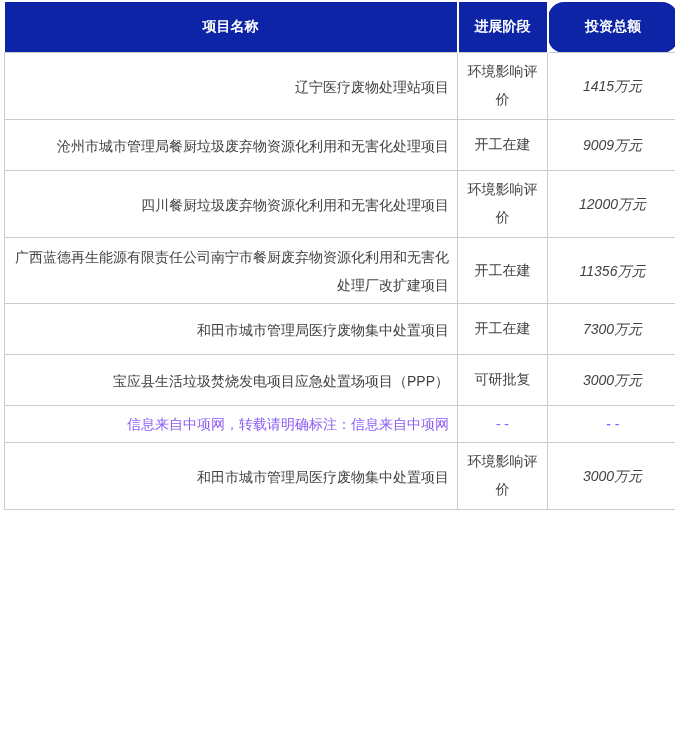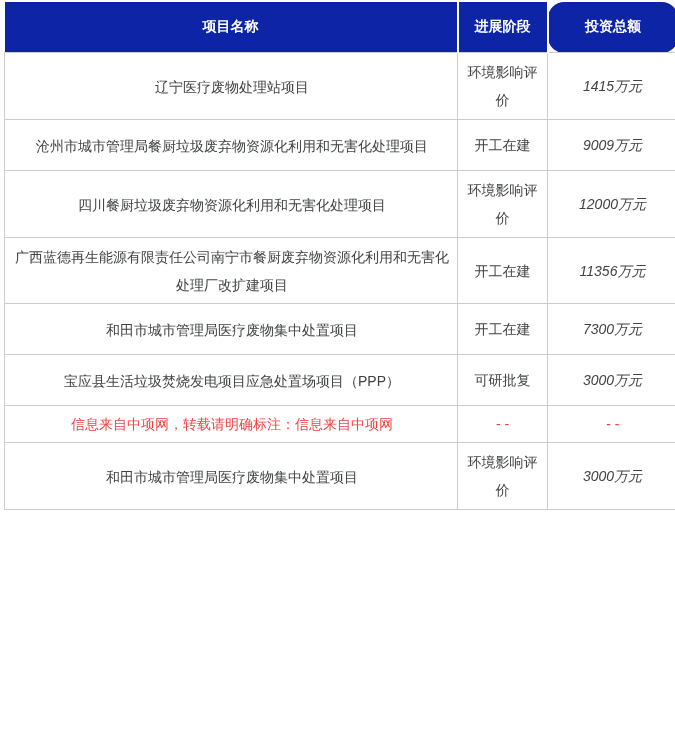--- a/index.html
+++ b/index.html
@@ -45,36 +45,37 @@
   }
   thead th:last-child { border-right: none; border-radius: 16px; }
 
   tbody td {
     border: 1px solid #cccccc;
     vertical-align: middle;
     line-height: 2;
     background: #ffffff;
   }
   td.name-cell {
-    text-align: center;
+    text-align: right;
     padding: 5px 8px 4px 10px;
     height: 40px;
   }
   td.stage-cell {
     text-align: center;
     padding: 5px 4px;
     height: 40px;
+    font-family: Liberation Serif, serif;
   }
   td.invest-cell {
     text-align: center;
     padding: 5px 4px;
     height: 40px;
     font-style: italic;
   }
-  tr.highlight td { color: #ef4444; }
+  tr.highlight td { color: #8b5cf6; }
   tr.short td { height: 26px; line-height: 1.6; }
 </style>
 </head>
 <body>
 
 <div class="page">
   <table class="projects">
     <colgroup>
       <col class="c-name">
       <col class="c-stage">

